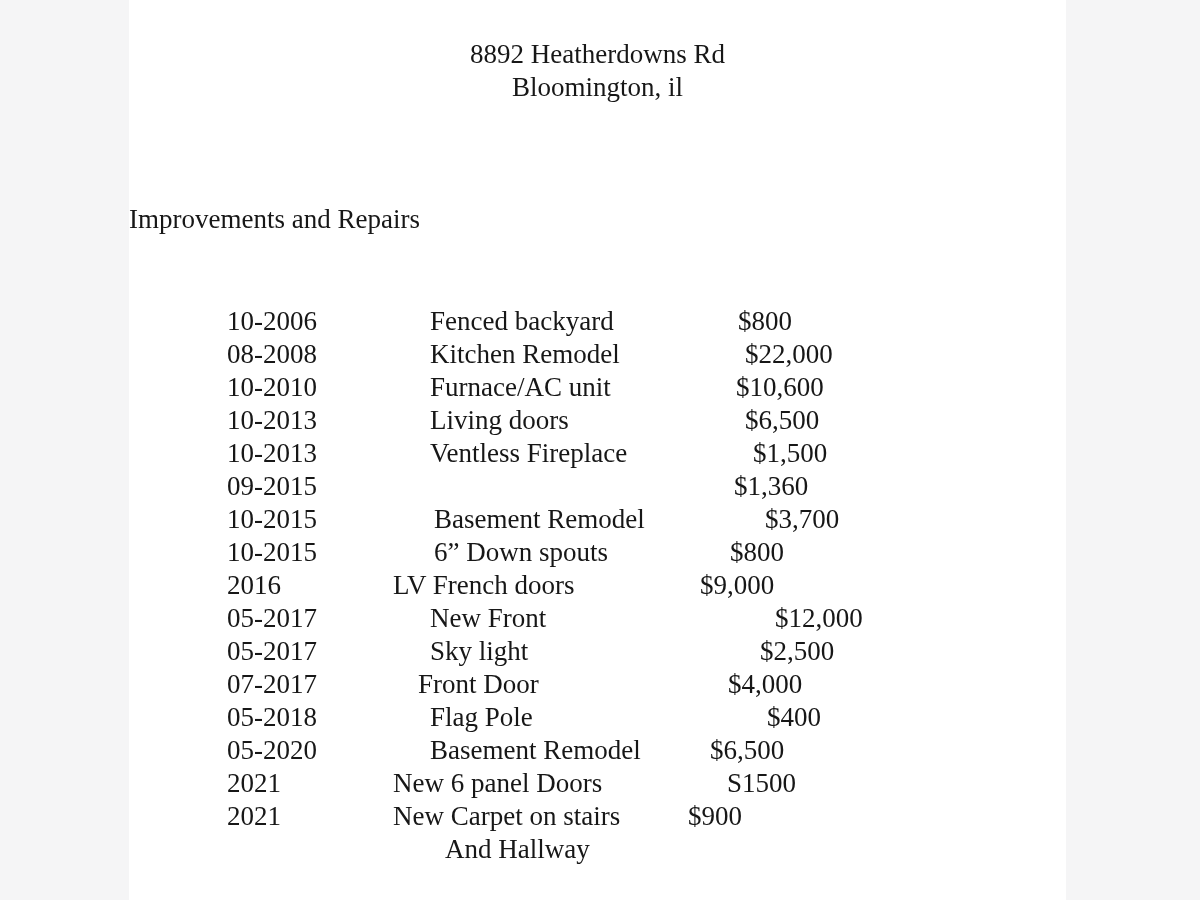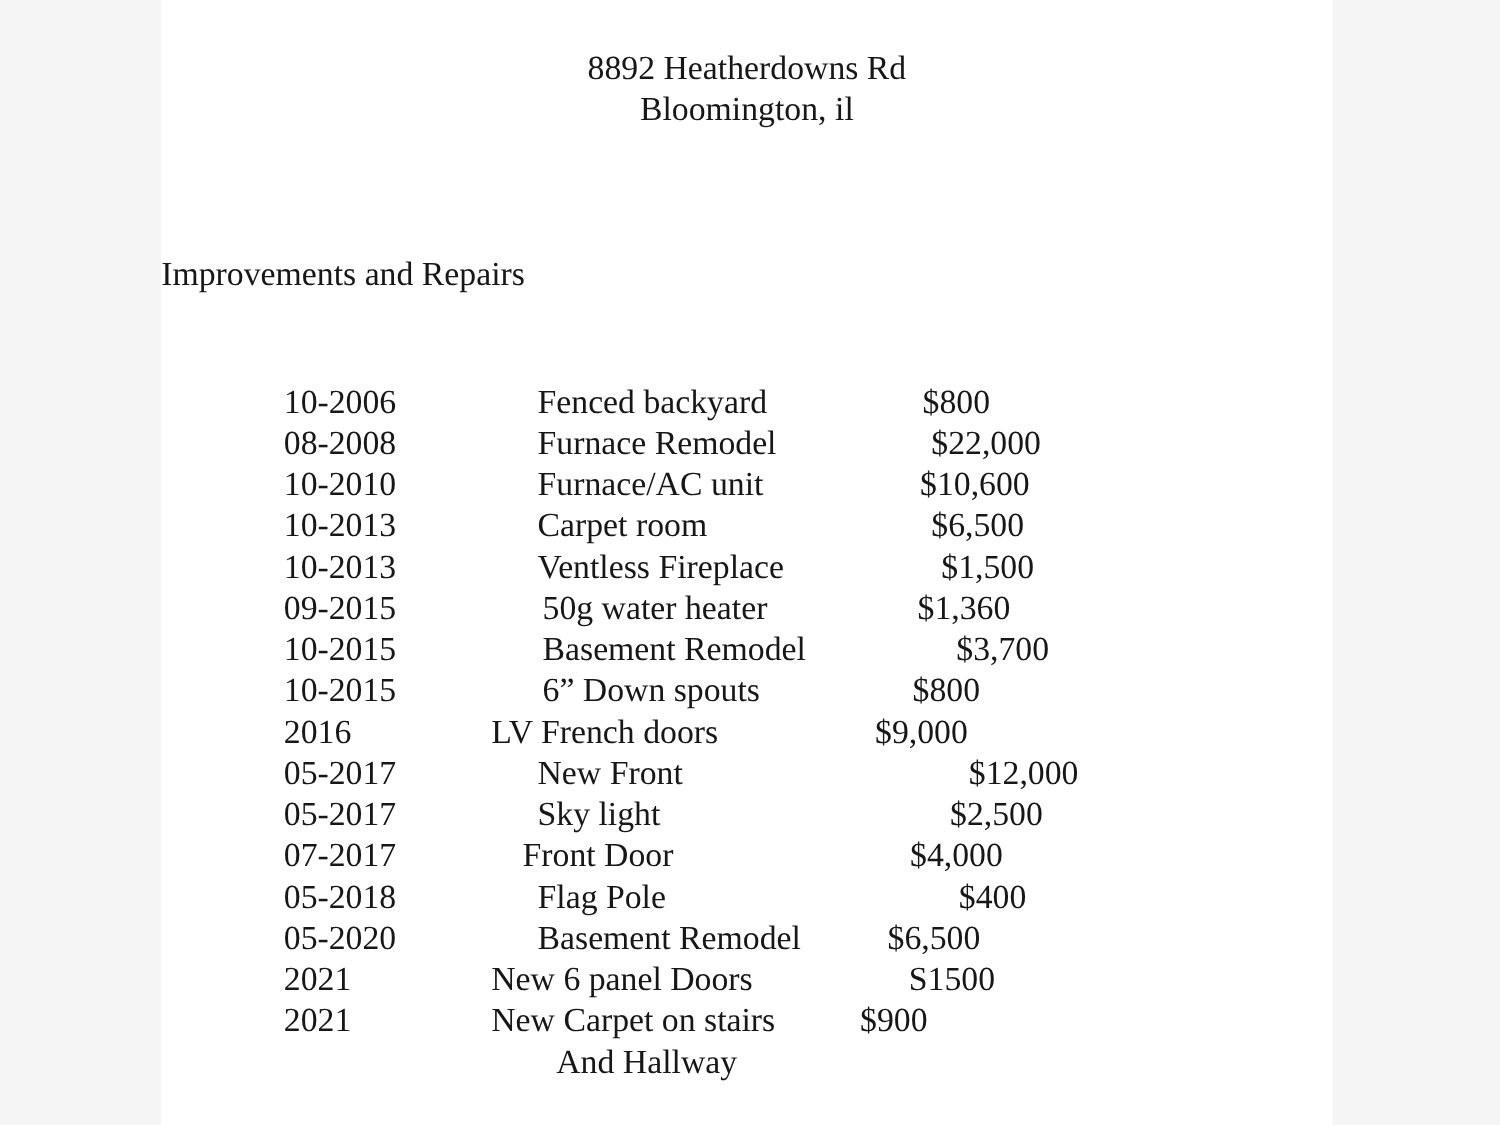--- a/index.html
+++ b/index.html
@@ -46,46 +46,45 @@
     <div class="rows">
 
       <div class="row">
         <span class="cell-date">10-2006</span>
         <span style="left:301px">Fenced backyard</span>
         <span style="left:609px">$800</span>
       </div>
 
       <div class="row">
         <span class="cell-date">08-2008</span>
-        <span style="left:301px">Furnace Remodel</span>
+        <span style="left:301px">Kitchen Remodel</span>
         <span style="left:616px">$22,000</span>
       </div>
 
       <div class="row">
         <span class="cell-date">10-2010</span>
         <span style="left:301px">Furnace/AC unit</span>
         <span style="left:607px">$10,600</span>
       </div>
 
       <div class="row">
         <span class="cell-date">10-2013</span>
-        <span style="left:301px">Carpet room</span>
+        <span style="left:301px">Living doors</span>
         <span style="left:616px">$6,500</span>
       </div>
 
       <div class="row">
         <span class="cell-date">10-2013</span>
         <span style="left:301px">Ventless Fireplace</span>
         <span style="left:624px">$1,500</span>
       </div>
 
 
       <div class="row">
         <span class="cell-date">09-2015</span>
-        <span style="left:305px">50g water heater</span>
         <span style="left:605px">$1,360</span>
       </div>
 
       <div class="row">
         <span class="cell-date">10-2015</span>
         <span style="left:305px">Basement Remodel</span>
         <span style="left:636px">$3,700</span>
       </div>
 
       <div class="row">

